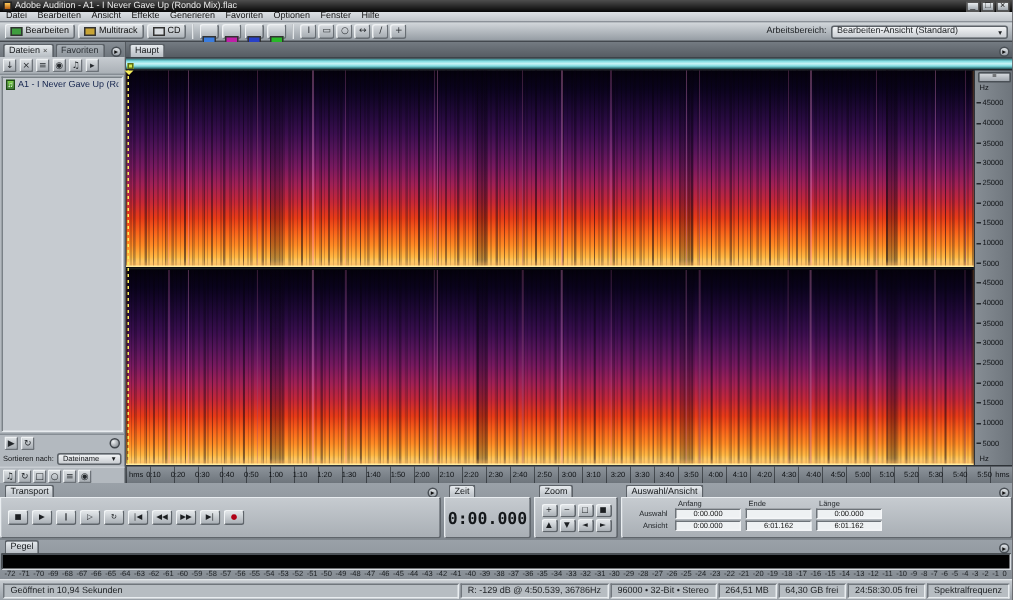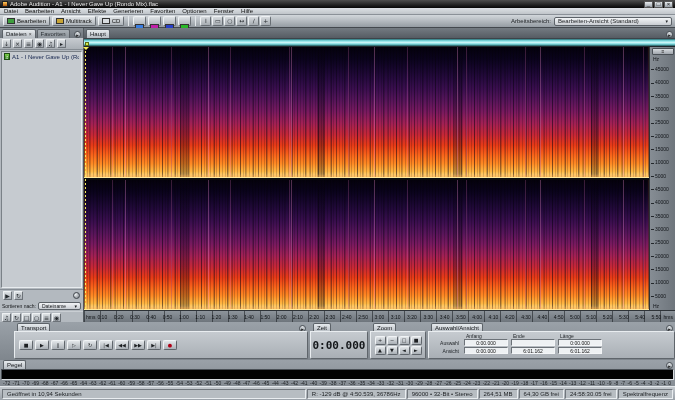--- a/index.html
+++ b/index.html
@@ -95,21 +95,21 @@
   .ruler-btn{width:22px;height:7px;margin:1px 2px;padding:0;font-size:5px;line-height:5px;
     background:linear-gradient(#d6dade,#a0a6ad);border:1px solid #4a5056;border-radius:1px;color:#222;}
   .truler{height:12px;display:flex;align-items:center;padding:0 2px;gap:0;font-size:5px;color:#0e1114;
     background:
       repeating-linear-gradient(90deg,rgba(20,24,28,.55) 0 1px,transparent 1px 16px),
       linear-gradient(#8d949b,#6e757c);
     border-top:1px solid #2e3338;}
   .truler .ticks{flex:1;display:flex;justify-content:space-between;padding:0 2px;}
 
   
-  .dockrow{height:38px;display:flex;gap:2px;padding:0 0 1px 14px;background:linear-gradient(#9aa1a8,#7f868d);}
+  .dockrow{height:38px;display:flex;gap:2px;padding:0 0 1px 0;background:linear-gradient(#9aa1a8,#7f868d);}
   .dpanel{display:flex;flex-direction:column;}
   .dpanel .tabstrip{background:transparent;padding-left:3px;}
   .dbody{flex:1;margin-top:-1px;background:linear-gradient(#c6cbd0,#a9afb5);
     border:1px solid;border-color:#e9edf0 #5f656b #5f656b #e9edf0;border-radius:0 2px 2px 2px;
     display:flex;align-items:center;}
   .p-transport{width:294px;}
   .p-zeit{width:58px;}
   .p-zoom{width:56px;}
   .p-sel{flex:1;}
   .tpbtn{width:14px;height:10px;margin:0 1px;padding:0;font-size:5px;line-height:8px;text-align:center;

